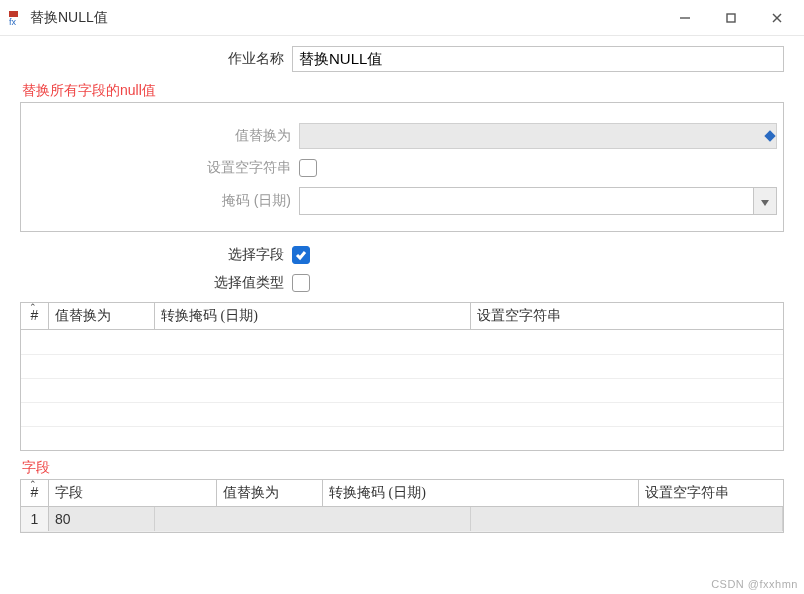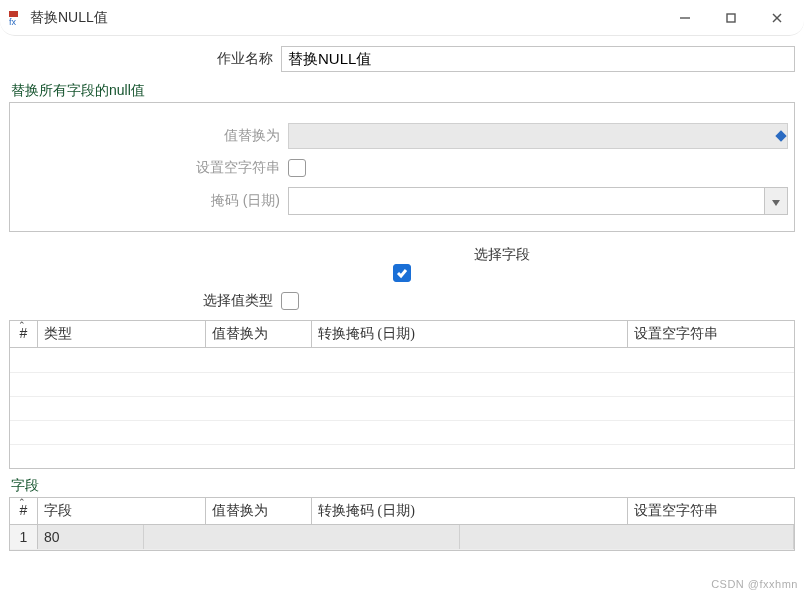--- a/index.html
+++ b/index.html
@@ -13,36 +13,35 @@
     height: 594px;
     position: relative;
     overflow: hidden;
   }
   .titlebar {
     height: 36px;
     display: flex;
     align-items: center;
     padding: 0 4px 0 8px;
     border-bottom: 1px solid #e8e8e8;
-    border-radius: 15px;
   }
   .titlebar .app-icon {
     width: 16px; height: 16px;
     margin-right: 6px;
     display: flex; align-items: center; justify-content: center;
   }
   .titlebar-title { font-size: 14px; flex: 1; }
   .window-controls { display: flex; }
   .winbtn {
     width: 46px; height: 34px;
     display: flex; align-items: center; justify-content: center;
     color: #555;
   }
   .winbtn svg { width: 10px; height: 10px; }
-  .content { padding: 0 9px; border-radius: 8px; }
+  .content { padding: 0 20px; border-radius: 8px; }
   .form-row {
     display: flex;
     align-items: center;
     margin: 10px 0;
   }
   .form-label {
     width: 272px;
     text-align: right;
     padding-right: 8px;
     color: #333;
@@ -52,21 +51,21 @@
   .text-input {
     flex: 1;
     height: 26px;
     border: 1px solid #c5c5c5;
     padding: 2px 6px;
     font-size: 15px;
     font-family: inherit;
   }
   .fieldset-title {
     font-size: 14px;
-    color: #14532d;
+    color: #ef4444;
     margin: 6px 0 2px 2px;
   }
   .fieldset-title.gray { color: #999; }
   .fieldset-box {
     border: 1px solid #c5c5c5;
     padding: 10px 6px 6px 6px;
   }
   .disabled-input {
     flex: 1;
     height: 26px;
@@ -219,37 +218,36 @@
           <span>
             <svg width="8" height="6" viewBox="0 0 8 6">
                 <polygon points="0,0 8,0 4,6" fill="#666"></polygon>
               </svg>
           </span>
         </div>
       </div>
     </div>
   </div>
 
-  <div class="form-row" style="margin-top:14px;flex-direction:column;">
+  <div class="form-row" style="margin-top:14px;">
     <div class="form-label">选择字段</div>
     <div class="checkbox checked">
       <svg viewBox="0 0 12 12">
           <polyline points="2,6 5,9 10,3"></polyline>
         </svg>
     </div>
   </div>
   <div class="form-row" style="">
     <div class="form-label">选择值类型</div>
     <div class="checkbox"></div>
   </div>
 
   <div class="table">
     <div class="thead">
       <div class="th col-idx hash-cell"><span class="caret-up">⌃</span><span>#</span></div>
-      <div class="th col-a">类型</div>
       <div class="th col-b">值替换为</div>
       <div class="th col-c">转换掩码 (日期)</div>
       <div class="th col-d">设置空字符串</div>
     </div>
     <div class="tbody-empty">
       <div class="gridline" style="top:24px;"></div>
       <div class="gridline" style="top:48px;"></div>
       <div class="gridline" style="top:72px;"></div>
       <div class="gridline" style="top:96px;"></div>
     </div>

